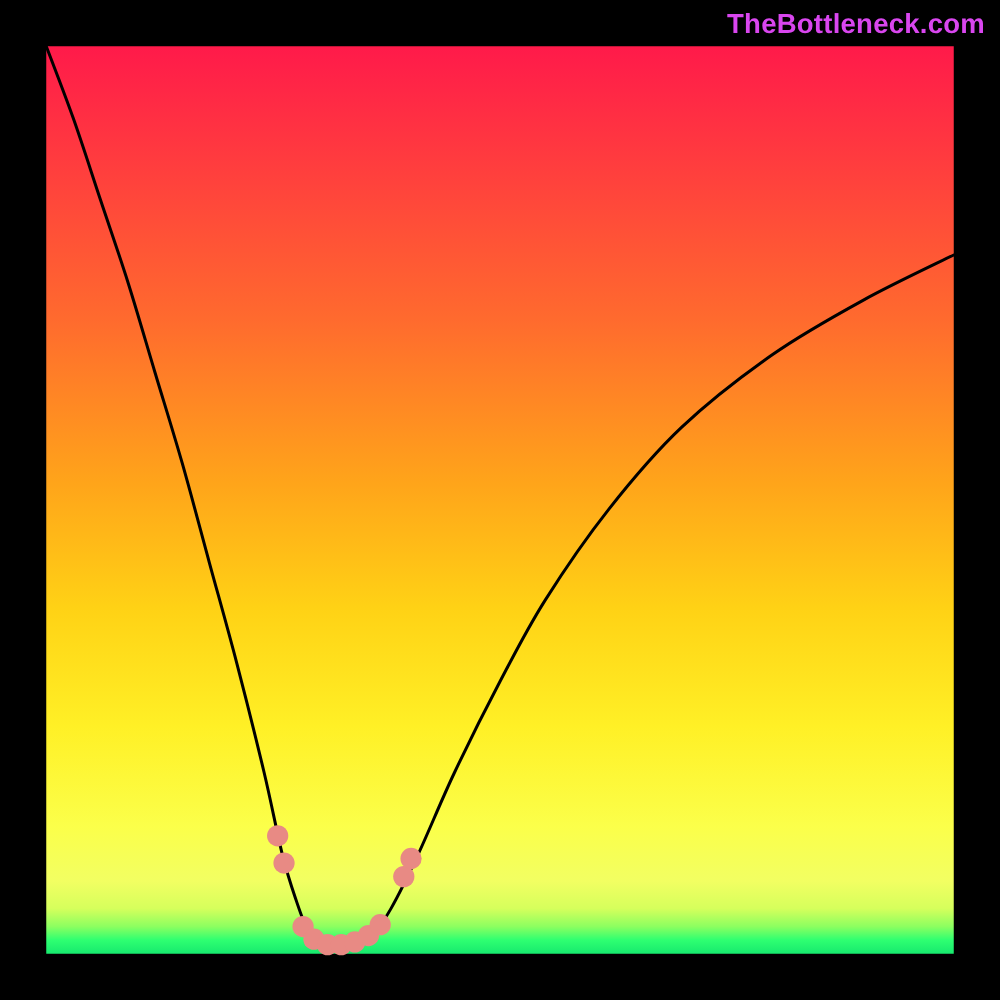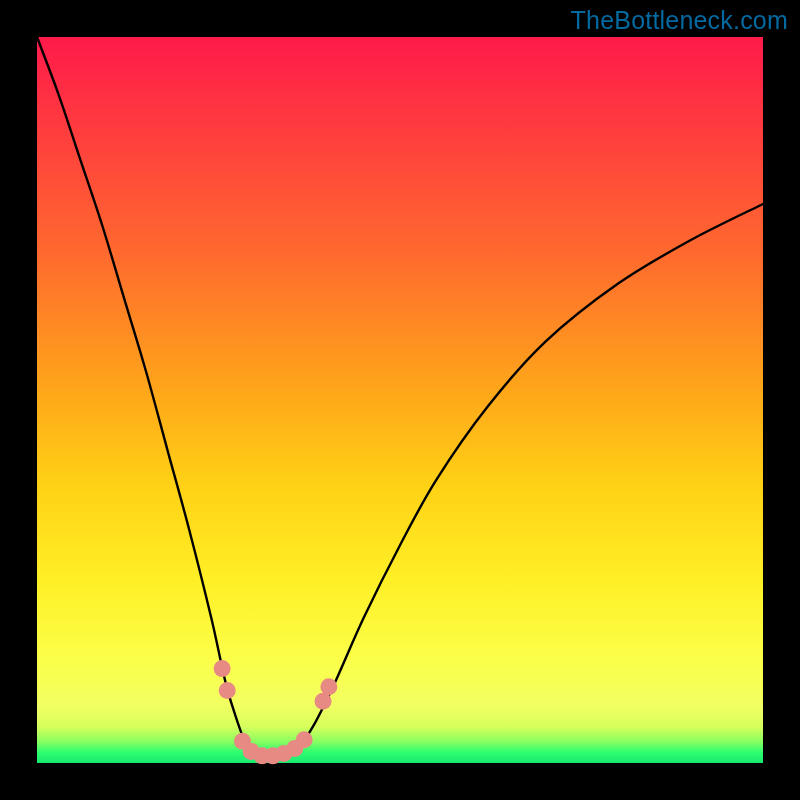--- a/index.html
+++ b/index.html
@@ -37,23 +37,23 @@
       #d6ff5c 95%,
       #8cff60 97%,
       #2eff71 98.5%,
       #17e96e 100%
     );
   }
   .watermark {
     position: absolute;
     top: 6px;
     right: 12px;
-    color: #0369a1;
-    font-size: 25px;
-    font-weight: 400;
+    color: #d946ef;
+    font-size: 22px;
+    font-weight: 700;
     letter-spacing: 0.2px;
     user-select: none;
   }
   svg.curve {
     position: absolute;
     left: 0;
     top: 0;
     width: 100%;
     height: 100%;
     overflow: visible;

